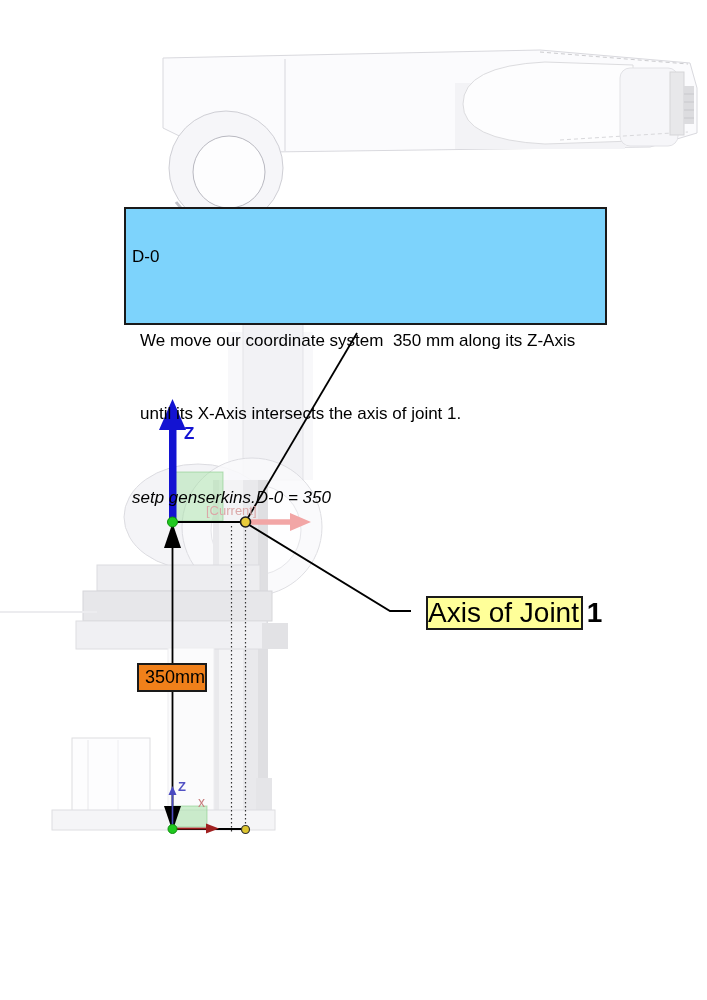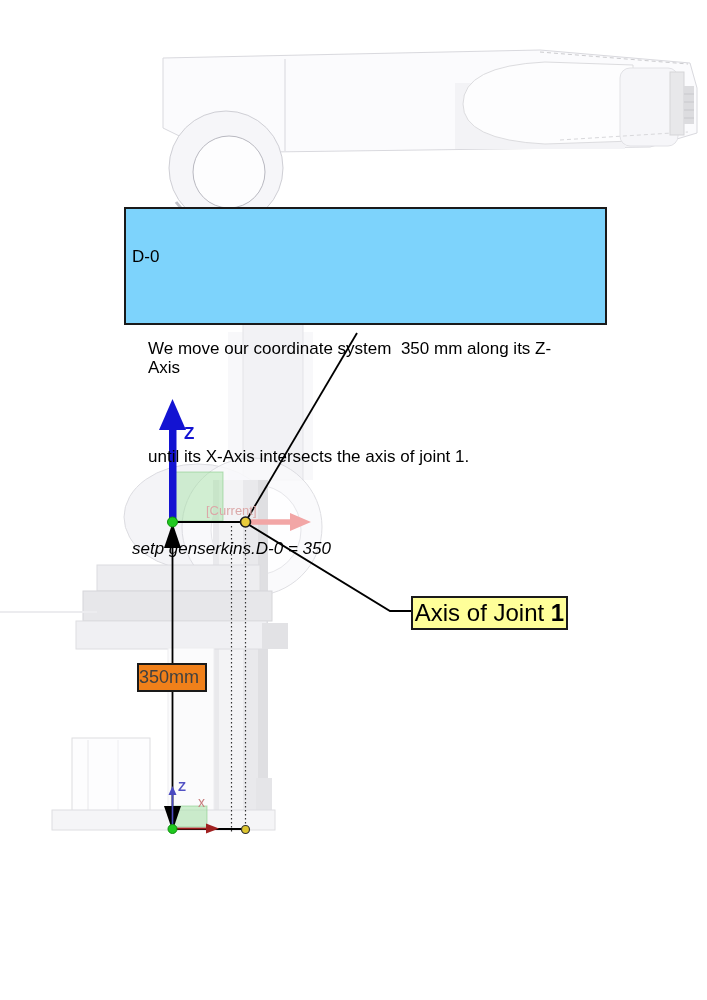--- a/index.html
+++ b/index.html
@@ -10,35 +10,35 @@
   #robot-svg{position:absolute;left:0;top:0;z-index:1;}
   .abs{position:absolute;}
   
   #callout{
     left:124px;top:207px;width:467px;height:114px;
     background:#7dd3fc;border:2px solid #1a1a1a;
     padding:0 6px;z-index:3;color:#000;
     font-size:17px;line-height:19px;white-space:pre-wrap;
   }
   #callout .co-title{margin-bottom:19px;}
-  #callout .co-body{margin:16px;}
+  #callout .co-body{margin:8px;}
   #callout .co-cmd{margin-top:19px;font-style:italic;}
   
   #axis-label{
-    left:411px;top:596px;width:153px;height:30px;
+    left:426px;top:596px;width:153px;height:30px;
     background:#ffff99;border:2px solid #1a1a1a;
-    z-index:3;color:#000;font-size:24px;line-height:30px;text-align:center;
+    z-index:3;color:#000;font-size:28px;line-height:30px;text-align:center;
     white-space:nowrap;
   }
   #axis-label .num{font-weight:bold;}
   
   #dim-label{
     left:137px;top:663px;width:66px;height:25px;
     background:#f0801a;border:2px solid #1a1a1a;
-    z-index:3;color:#404040;font-size:18px;line-height:25px;text-align:left;
+    z-index:3;color:#000000;font-size:18px;line-height:25px;text-align:right;
   }
   
   #z-label-main{left:184px;top:424px;color:#1313d2;font-size:17px;font-weight:bold;z-index:3;}
   #current-label{left:190px;top:503px;color:#dba8a8;font-size:13px;z-index:2;margin-left:16px;}
   #z-label-base{left:178px;top:779px;color:#5252c4;font-size:13px;font-weight:bold;z-index:3;}
   #x-label-base{left:198px;top:794px;color:#c87f7f;font-size:14px;z-index:3;}
 </style>
 </head>
 <body>
 

